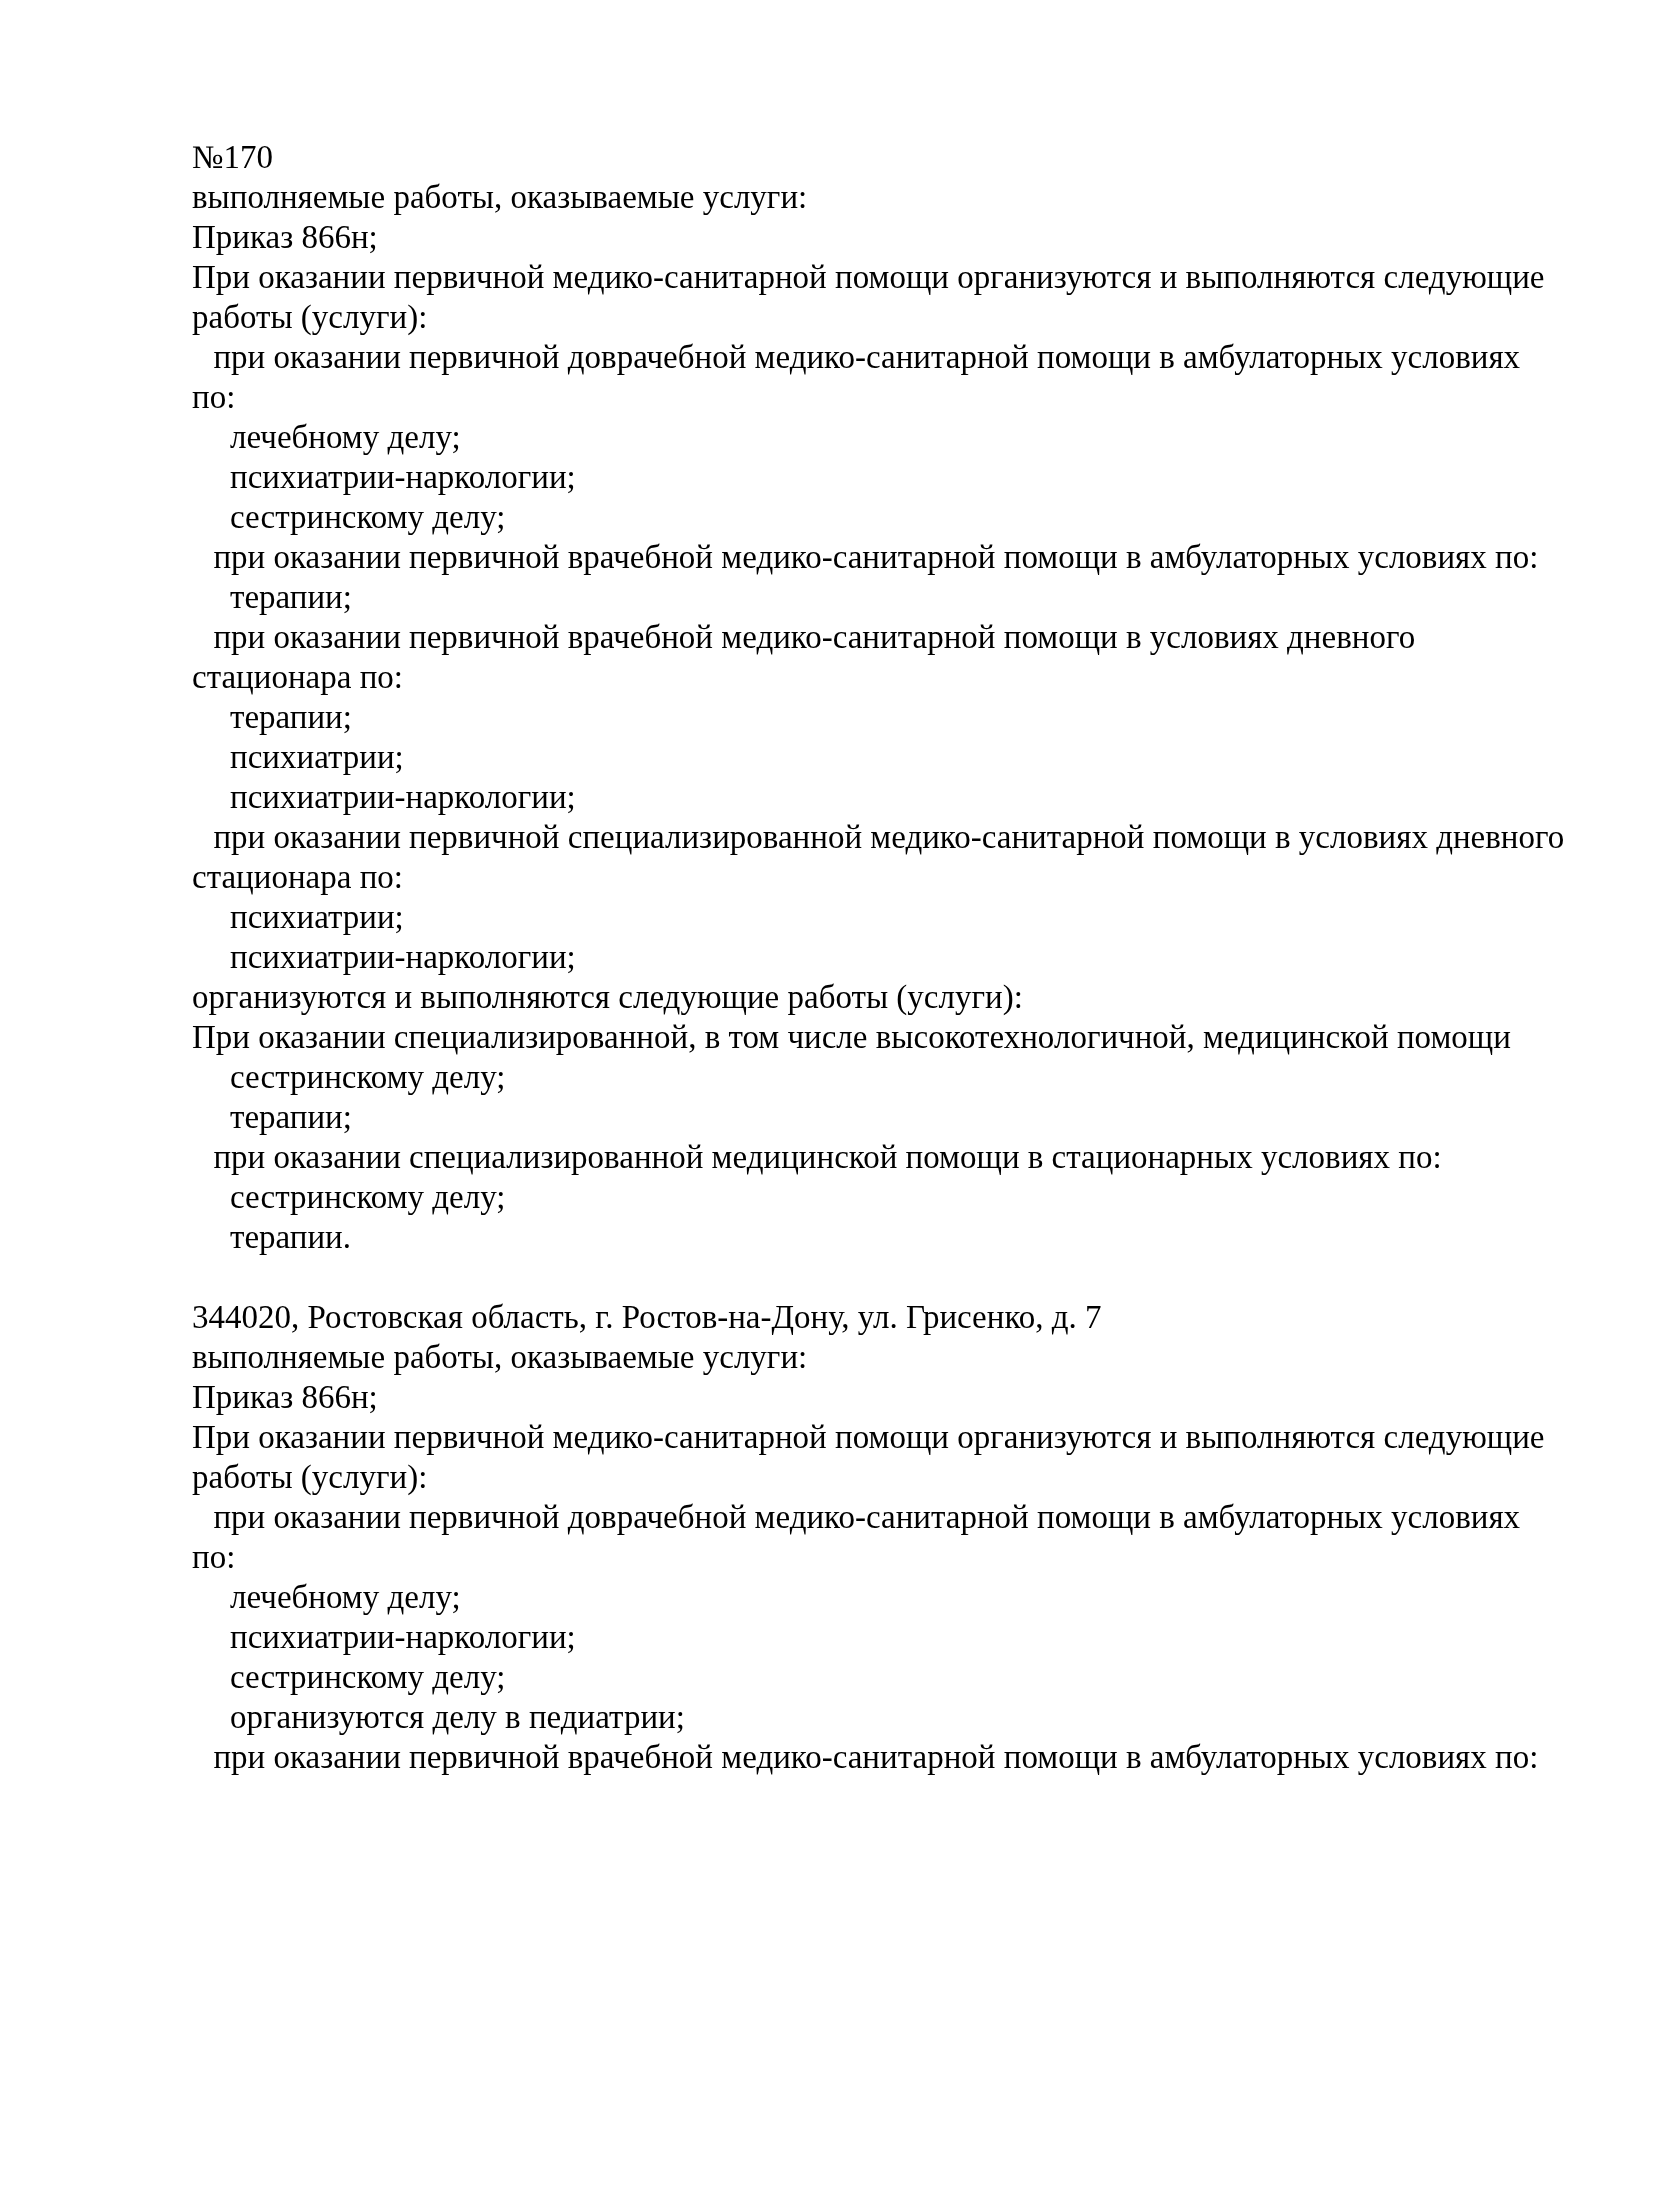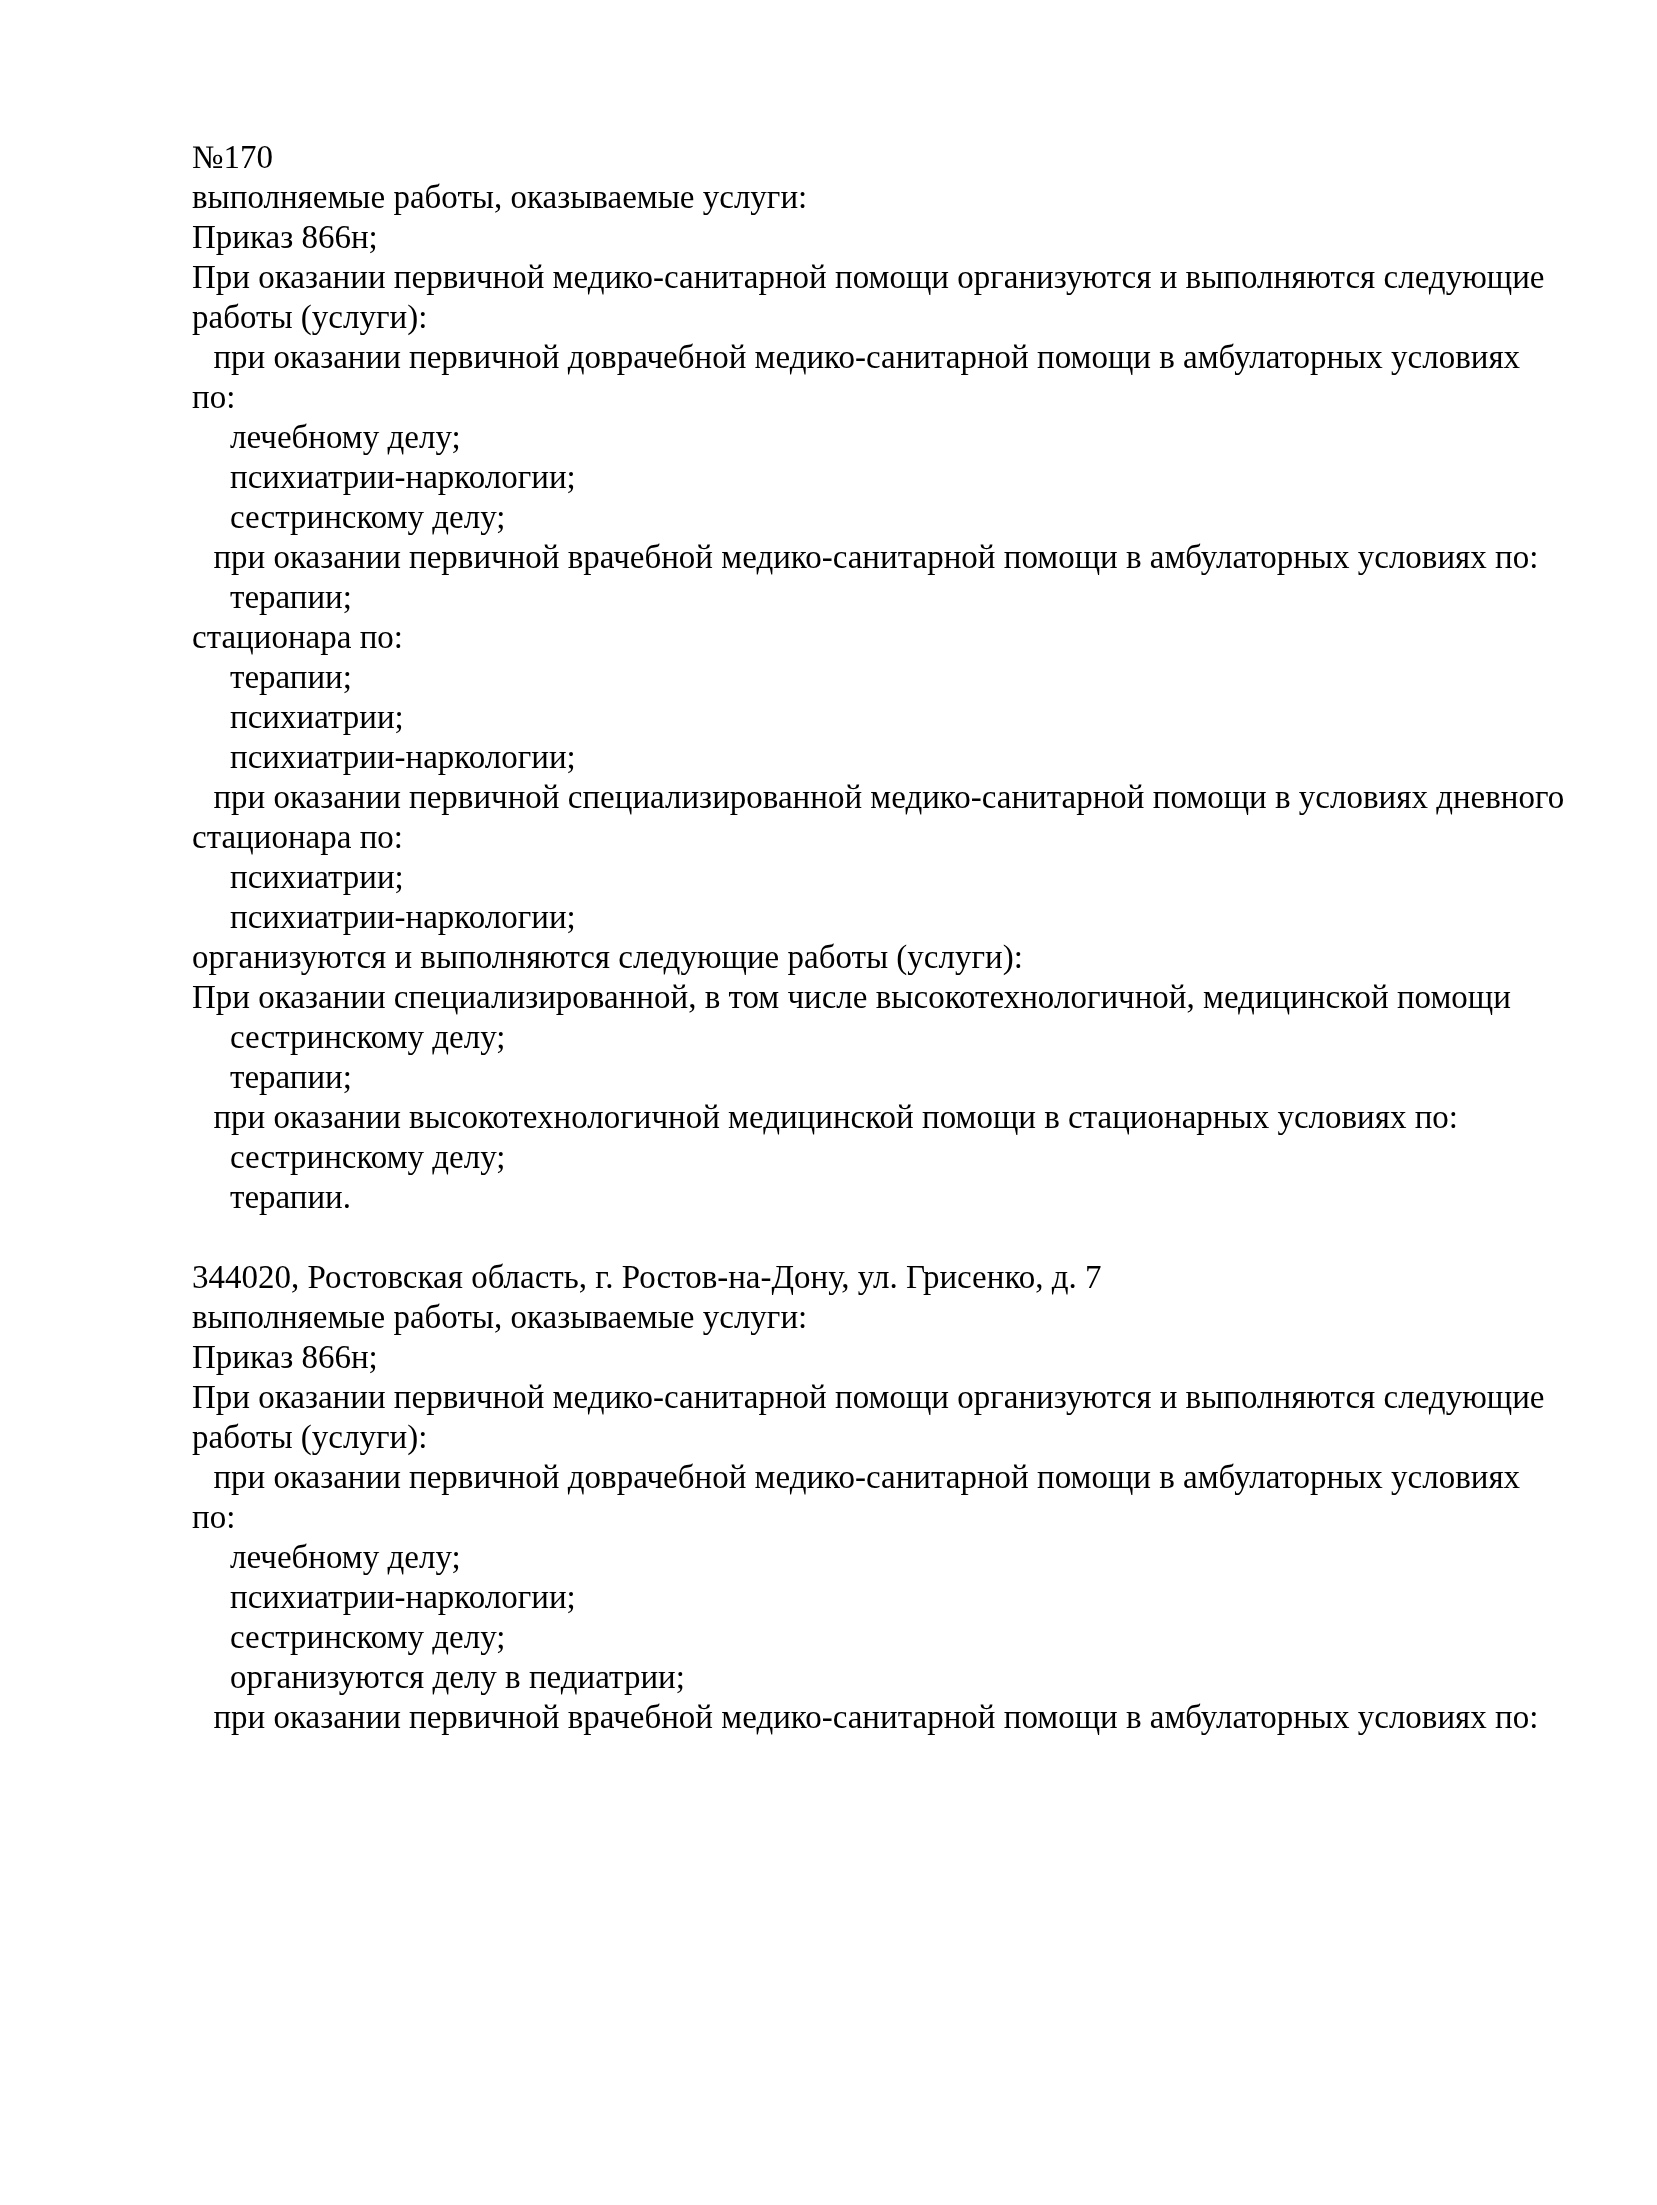--- a/index.html
+++ b/index.html
@@ -42,33 +42,34 @@
       <div class="line level-0">Приказ 866н;</div>
       <div class="line level-0">При оказании первичной медико-санитарной помощи организуются и выполняются следующие</div>
       <div class="line level-0">работы (услуги):</div>
       <div class="line level-1">при оказании первичной доврачебной медико-санитарной помощи в амбулаторных условиях</div>
       <div class="line level-0">по:</div>
       <div class="line level-2">лечебному делу;</div>
       <div class="line level-2">психиатрии-наркологии;</div>
       <div class="line level-2">сестринскому делу;</div>
       <div class="line level-1">при оказании первичной врачебной медико-санитарной помощи в амбулаторных условиях по:</div>
       <div class="line level-2">терапии;</div>
+      <div class="line level-1">при оказании первичной врачебной медико-санитарной помощи в условиях дневного</div>
       <div class="line level-0">стационара по:</div>
       <div class="line level-2">терапии;</div>
       <div class="line level-2">психиатрии;</div>
       <div class="line level-2">психиатрии-наркологии;</div>
       <div class="line level-1">при оказании первичной специализированной медико-санитарной помощи в условиях дневного</div>
       <div class="line level-0">стационара по:</div>
       <div class="line level-2">психиатрии;</div>
       <div class="line level-2">психиатрии-наркологии;</div>
       <div class="line level-0">организуются и выполняются следующие работы (услуги):</div>
       <div class="line level-0">При оказании специализированной, в том числе высокотехнологичной, медицинской помощи</div>
       <div class="line level-2">сестринскому делу;</div>
       <div class="line level-2">терапии;</div>
-      <div class="line level-1">при оказании высокотехнологичной медицинской помощи в стационарных условиях по:</div>
+      <div class="line level-1">при оказании специализированной медицинской помощи в стационарных условиях по:</div>
       <div class="line level-2">сестринскому делу;</div>
       <div class="line level-2">терапии.</div>
       <div class="line level-0"></div>
       <div class="line level-0">344020, Ростовская область, г. Ростов-на-Дону, ул. Грисенко, д. 7</div>
       <div class="line level-0">выполняемые работы, оказываемые услуги:</div>
       <div class="line level-0">Приказ 866н;</div>
       <div class="line level-0">При оказании первичной медико-санитарной помощи организуются и выполняются следующие</div>
       <div class="line level-0">работы (услуги):</div>
       <div class="line level-1">при оказании первичной доврачебной медико-санитарной помощи в амбулаторных условиях</div>
       <div class="line level-0">по:</div>

